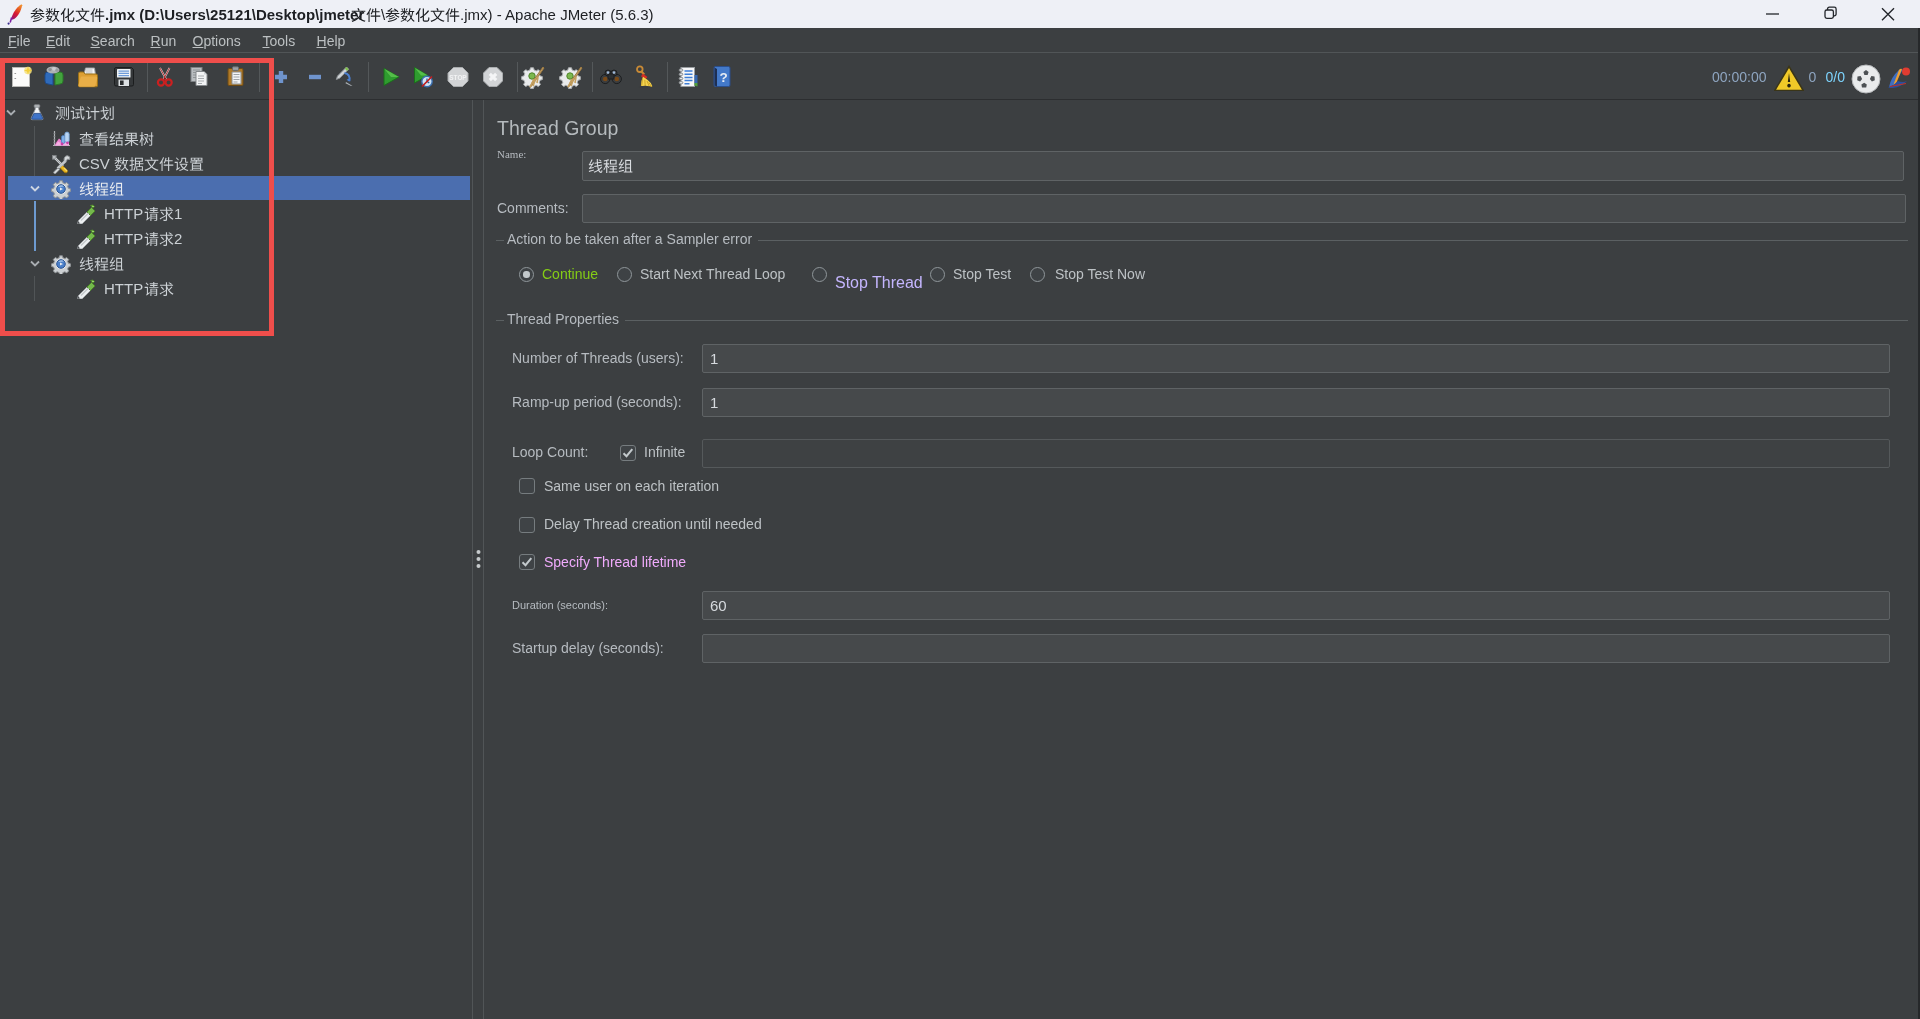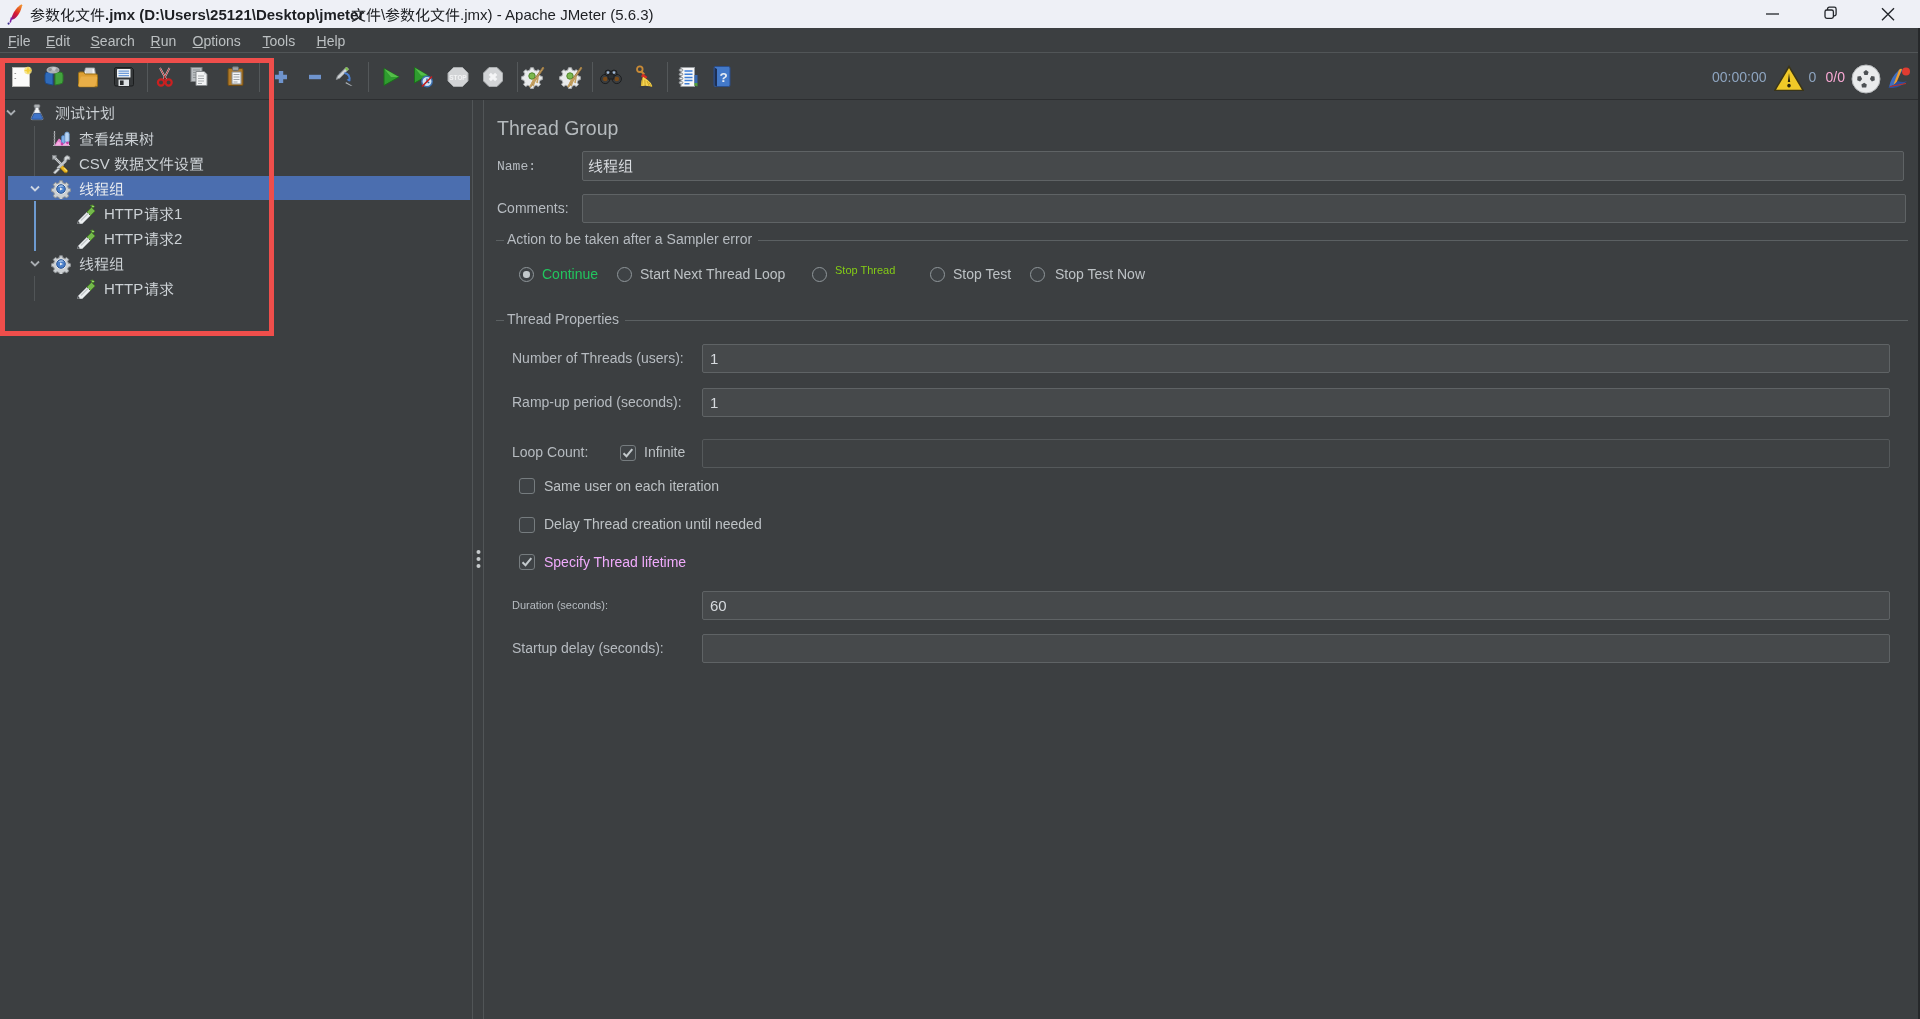--- a/index.html
+++ b/index.html
@@ -215,21 +215,21 @@
     <path d="M4 3 q0-1.5 1.5-1.5 h13 q1.5 0 1.5 1.5 v17 q0 1.5-1.5 1.5 h-13 Q4 21.5 4 20z" fill="#4379c9" stroke="#2a4f8e"></path>
     <path d="M4.5 2.5 l2.5 1.5 v17.5 l-2.5-1z" fill="#1e2f52"></path>
     <text x="13.5" y="17" font-size="13.5" font-weight="bold" text-anchor="middle" fill="#e8edf4" font-family="'Liberation Sans'">?</text>
   </svg>
 <div style="position:absolute;left:1712.0px;top:67.0px;height:21px;line-height:21px;font-size:14px;color:#8ea5c0;font-weight:normal;letter-spacing:0;white-space:nowrap;z-index:5;font-family:'Liberation Sans',sans-serif">00:00:00</div>
 <svg class="abs" style="left:1774px;top:65px" width="30" height="26" viewBox="0 0 30 26">
 <path d="M15 1.5 L29.3 25.5 H0.7z" fill="#f0c928" stroke="#3a3518" stroke-width="1.5"></path>
 <path d="M15 8 L16.2 17 h-2.4z M15 18.8 a1.8 1.8 0 1 0 0.01 0z" fill="#25220e"></path>
   </svg>
 <div style="position:absolute;left:1808.5px;top:67.0px;height:21px;line-height:21px;font-size:14px;color:#8ea5c0;font-weight:normal;letter-spacing:0;white-space:nowrap;z-index:5;font-family:'Liberation Sans',sans-serif">0</div>
-<div style="position:absolute;left:1825.5px;top:67.0px;height:21px;line-height:21px;font-size:14px;color:#f9a8d4;font-weight:normal;letter-spacing:0;white-space:nowrap;z-index:5;font-family:'Liberation Sans',sans-serif">0/0</div>
+<div style="position:absolute;left:1825.5px;top:67.0px;height:21px;line-height:21px;font-size:14px;color:#7dd3fc;font-weight:normal;letter-spacing:0;white-space:nowrap;z-index:5;font-family:'Liberation Sans',sans-serif">0/0</div>
 <svg class="abs" style="left:1851px;top:64px" width="30" height="30" viewBox="0 0 30 30">
 <circle cx="15" cy="15" r="14" fill="#e9ebec" stroke="#b5b8ba"></circle>
 <g fill="#4d5154">
       <path d="M15 6 l2.6 1.9 -1 3.1 h-3.2 l-1-3.1z"></path>
       <path d="M6.5 12.5 l3.1-0.4 1.5 2.9 -2 2.5 -2.9-1.3z"></path>
       <path d="M23.5 12.5 l-3.1-0.4 -1.5 2.9 2 2.5 2.9-1.3z"></path>
       <path d="M11 23.5 l-0.6-3.1 2.8-1.7 2.6 1.7 -0.6 3.1z"></path>
     </g>
   </svg>
 <svg class="abs" style="left:1885px;top:65px" width="27" height="27" viewBox="0 0 27 27">
@@ -362,39 +362,39 @@
     <use href="#u6C42" transform="translate(15.00,14.72) scale(0.01500,-0.01500)"></use>
   </svg>
 <div class="abs" style="left:472px;top:100px;width:1px;height:919px;background:#515557"></div>
 <div class="abs" style="left:483px;top:100px;width:1px;height:919px;background:#515557"></div>
 <svg class="abs" style="left:474px;top:548px" width="9" height="22" viewBox="0 0 9 22">
 <circle cx="4.5" cy="4" r="2" fill="#c6cacc"></circle>
     <circle cx="4.5" cy="11" r="2" fill="#c6cacc"></circle>
     <circle cx="4.5" cy="18" r="2" fill="#c6cacc"></circle>
   </svg>
 <div style="position:absolute;left:497.0px;top:113.0px;height:30px;line-height:30px;font-size:19.5px;color:#b5babd;font-weight:normal;letter-spacing:0;white-space:nowrap;z-index:5;font-family:'Liberation Sans',sans-serif">Thread Group</div>
-<div style="position:absolute;left:497.0px;top:156.0px;height:21px;line-height:21px;font-size:13px;color:#b6bbc0;font-weight:normal;letter-spacing:0;white-space:nowrap;z-index:5;font-family:Liberation Mono, monospace">Name:</div>
+<div style="position:absolute;left:497.0px;top:144px;height:21px;line-height:21px;font-size:11px;color:#b6bbc0;font-weight:normal;letter-spacing:0;white-space:nowrap;z-index:5;font-family:Liberation Serif, serif">Name:</div>
 <div class="abs" style="left:582px;top:150.5px;width:1322px;height:30px;background:#46494b;border:1px solid #5f6365;border-radius:2px"></div>
 <svg style="position:absolute;left:588.0px;top:157.0px;z-index:6" width="47" height="18" fill="#d9dce0">
     <use href="#u7EBF" transform="translate(0.00,14.72) scale(0.01500,-0.01500)"></use>
     <use href="#u7A0B" transform="translate(15.00,14.72) scale(0.01500,-0.01500)"></use>
     <use href="#u7EC4" transform="translate(30.00,14.72) scale(0.01500,-0.01500)"></use>
   </svg>
 <div style="position:absolute;left:497.0px;top:198.0px;height:21px;line-height:21px;font-size:14px;color:#b6bbc0;font-weight:normal;letter-spacing:0;white-space:nowrap;z-index:5;font-family:'Liberation Sans',sans-serif">Comments:</div>
 <div class="abs" style="left:582px;top:193.5px;width:1324px;height:29px;background:#46494b;border:1px solid #5f6365;border-radius:2px"></div>
 <div class="abs" style="left:496px;top:240px;width:8px;height:1px;background:#5b6062"></div>
 <div class="abs" style="left:758px;top:240px;width:1150px;height:1px;background:#5b6062"></div>
 <div style="position:absolute;left:507.0px;top:229.0px;height:21px;line-height:21px;font-size:14px;color:#b6bbc0;font-weight:normal;letter-spacing:0;white-space:nowrap;z-index:5;font-family:'Liberation Sans',sans-serif">Action to be taken after a Sampler error</div>
 <div class="abs" style="left:519.0px;top:267.0px;width:15px;height:15px;border-radius:50%;background:#3e4245;border:1.6px solid #8f969a"></div>
 <div class="abs" style="left:523.3px;top:271.3px;width:6.4px;height:6.4px;border-radius:50%;background:#c3c9cc"></div>
-<div style="position:absolute;left:542.0px;top:264.0px;height:21px;line-height:21px;font-size:14px;color:#22c55e;font-weight:normal;letter-spacing:0;white-space:nowrap;z-index:5;font-family:'Liberation Sans',sans-serif">Continue</div>
+<div style="position:absolute;left:542.0px;top:264.0px;height:21px;line-height:21px;font-size:14px;color:#84cc16;font-weight:normal;letter-spacing:0;white-space:nowrap;z-index:5;font-family:'Liberation Sans',sans-serif">Continue</div>
 <div class="abs" style="left:616.5px;top:267.0px;width:15px;height:15px;border-radius:50%;background:#3e4245;border:1.6px solid #8f969a"></div>
 <div style="position:absolute;left:640.0px;top:264.0px;height:21px;line-height:21px;font-size:14px;color:#bdc2c5;font-weight:normal;letter-spacing:0;white-space:nowrap;z-index:5;font-family:'Liberation Sans',sans-serif">Start Next Thread Loop</div>
 <div class="abs" style="left:811.5px;top:267.0px;width:15px;height:15px;border-radius:50%;background:#3e4245;border:1.6px solid #8f969a"></div>
-<div style="position:absolute;left:835.0px;top:260px;height:21px;line-height:21px;font-size:11px;color:#84cc16;font-weight:normal;letter-spacing:0;white-space:nowrap;z-index:5;font-family:'Liberation Sans',sans-serif">Stop Thread</div>
+<div style="position:absolute;left:835.0px;top:272px;height:21px;line-height:21px;font-size:16px;color:#c4b5fd;font-weight:normal;letter-spacing:0;white-space:nowrap;z-index:5;font-family:'Liberation Sans',sans-serif">Stop Thread</div>
 <div class="abs" style="left:929.5px;top:267.0px;width:15px;height:15px;border-radius:50%;background:#3e4245;border:1.6px solid #8f969a"></div>
 <div style="position:absolute;left:953.0px;top:264.0px;height:21px;line-height:21px;font-size:14px;color:#bdc2c5;font-weight:normal;letter-spacing:0;white-space:nowrap;z-index:5;font-family:'Liberation Sans',sans-serif">Stop Test</div>
 <div class="abs" style="left:1029.5px;top:267.0px;width:15px;height:15px;border-radius:50%;background:#3e4245;border:1.6px solid #8f969a"></div>
 <div style="position:absolute;left:1055.0px;top:264.0px;height:21px;line-height:21px;font-size:14px;color:#bdc2c5;font-weight:normal;letter-spacing:0;white-space:nowrap;z-index:5;font-family:'Liberation Sans',sans-serif">Stop Test Now</div>
 <div class="abs" style="left:496px;top:320px;width:8px;height:1px;background:#5b6062"></div>
 <div class="abs" style="left:625px;top:320px;width:1283px;height:1px;background:#5b6062"></div>
 <div style="position:absolute;left:507.0px;top:309.0px;height:21px;line-height:21px;font-size:14px;color:#b6bbc0;font-weight:normal;letter-spacing:0;white-space:nowrap;z-index:5;font-family:'Liberation Sans',sans-serif">Thread Properties</div>
 <div style="position:absolute;left:512.0px;top:348.0px;height:21px;line-height:21px;font-size:14px;color:#b6bbc0;font-weight:normal;letter-spacing:0;white-space:nowrap;z-index:5;font-family:'Liberation Sans',sans-serif">Number of Threads (users):</div>
 <div class="abs" style="left:702px;top:343.5px;width:1188px;height:29px;background:#46494b;border:1px solid #5f6365;border-radius:2px"></div>
 <div style="position:absolute;left:710.0px;top:347.0px;height:23px;line-height:23px;font-size:15px;color:#d6dade;font-weight:normal;letter-spacing:0;white-space:nowrap;z-index:6;font-family:'Liberation Sans',sans-serif">1</div>

